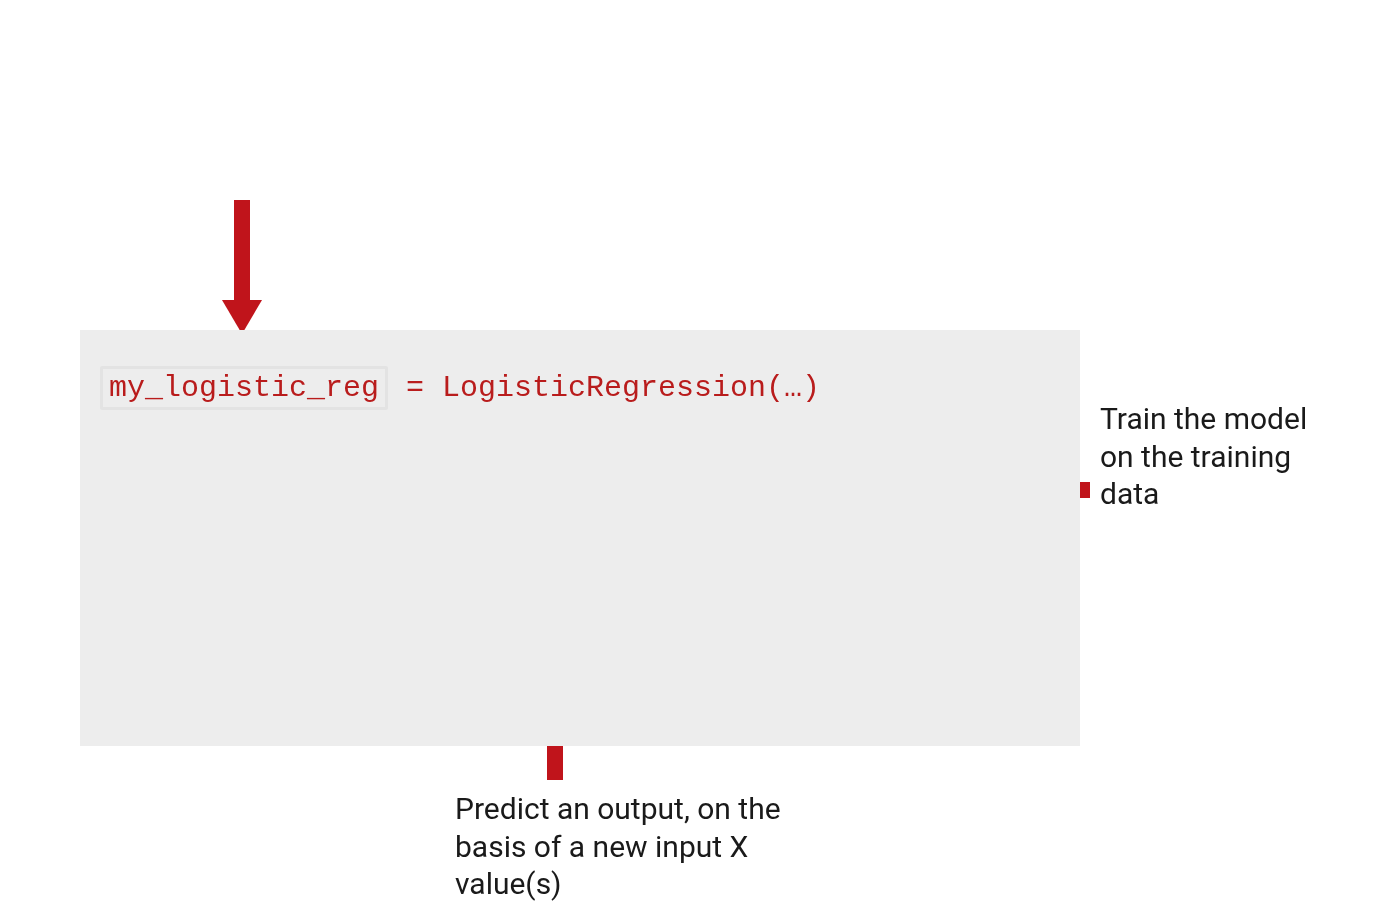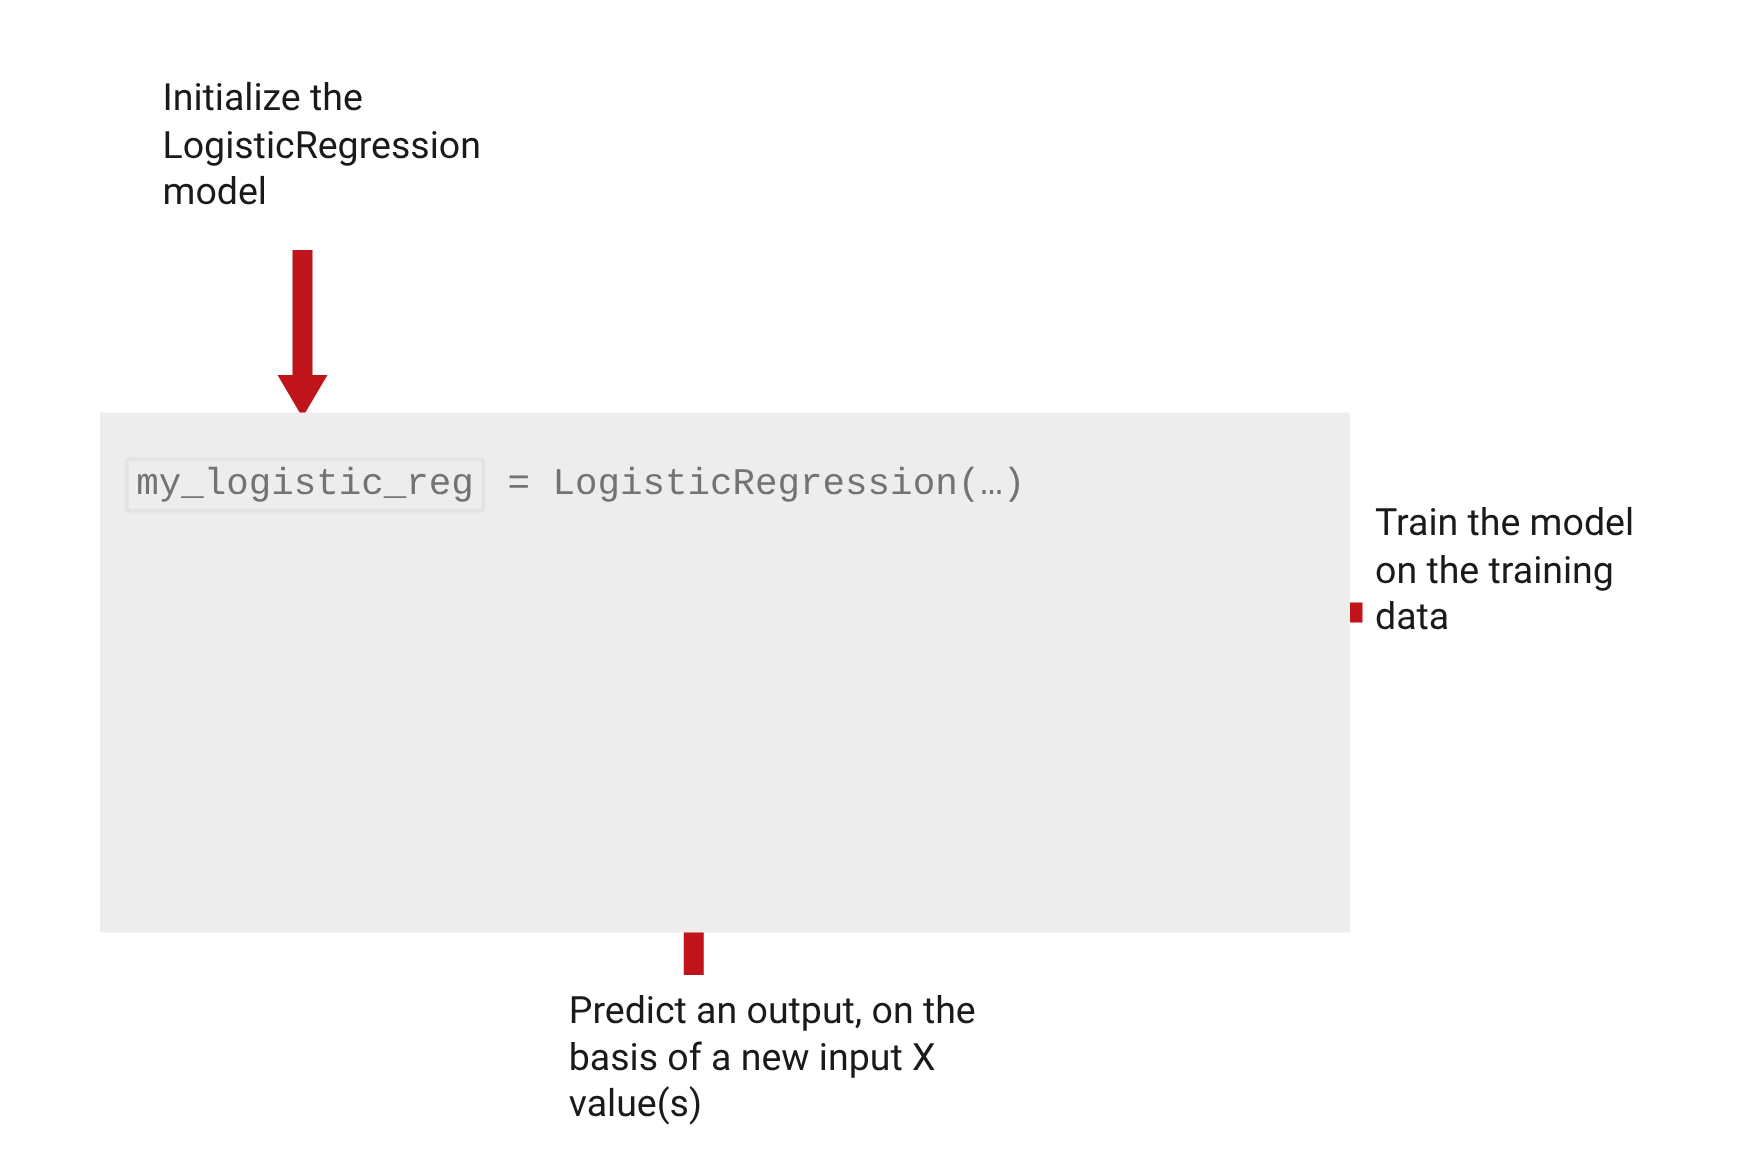--- a/index.html
+++ b/index.html
@@ -34,21 +34,21 @@
     position: absolute;
     left: 80px;
     top: 330px;
     width: 1000px;
     height: 416px;
     background: #ededed;
     box-sizing: border-box;
     padding: 36px 20px 20px 20px;
     font-family: "Courier New", Courier, monospace;
     font-size: 30px;
-    color: #737373;
+    color: #b91c1c;
   }
 
   .code-line {
     position: relative;
     height: 48px;
     margin-bottom: 48px;
     white-space: nowrap;
   }
 
   .hl {
@@ -102,21 +102,20 @@
     border-left: 20px solid transparent;
     border-right: 20px solid transparent;
     border-bottom: 34px solid #c0141b;
   }
 </style>
 </head>
 <body>
 
 <div class="stage">
 
-  <div class="annotation ann-top">Initialize the LogisticRegression model</div>
 
   <div class="annotation ann-right">Train the model on the training data</div>
 
   <div class="annotation ann-bottom">Predict an output, on the basis of a new input X value(s)</div>
 
   <div class="arrow arrow-top">
     <div class="arrow-shaft"></div>
     <div class="arrow-head"></div>
   </div>
 

